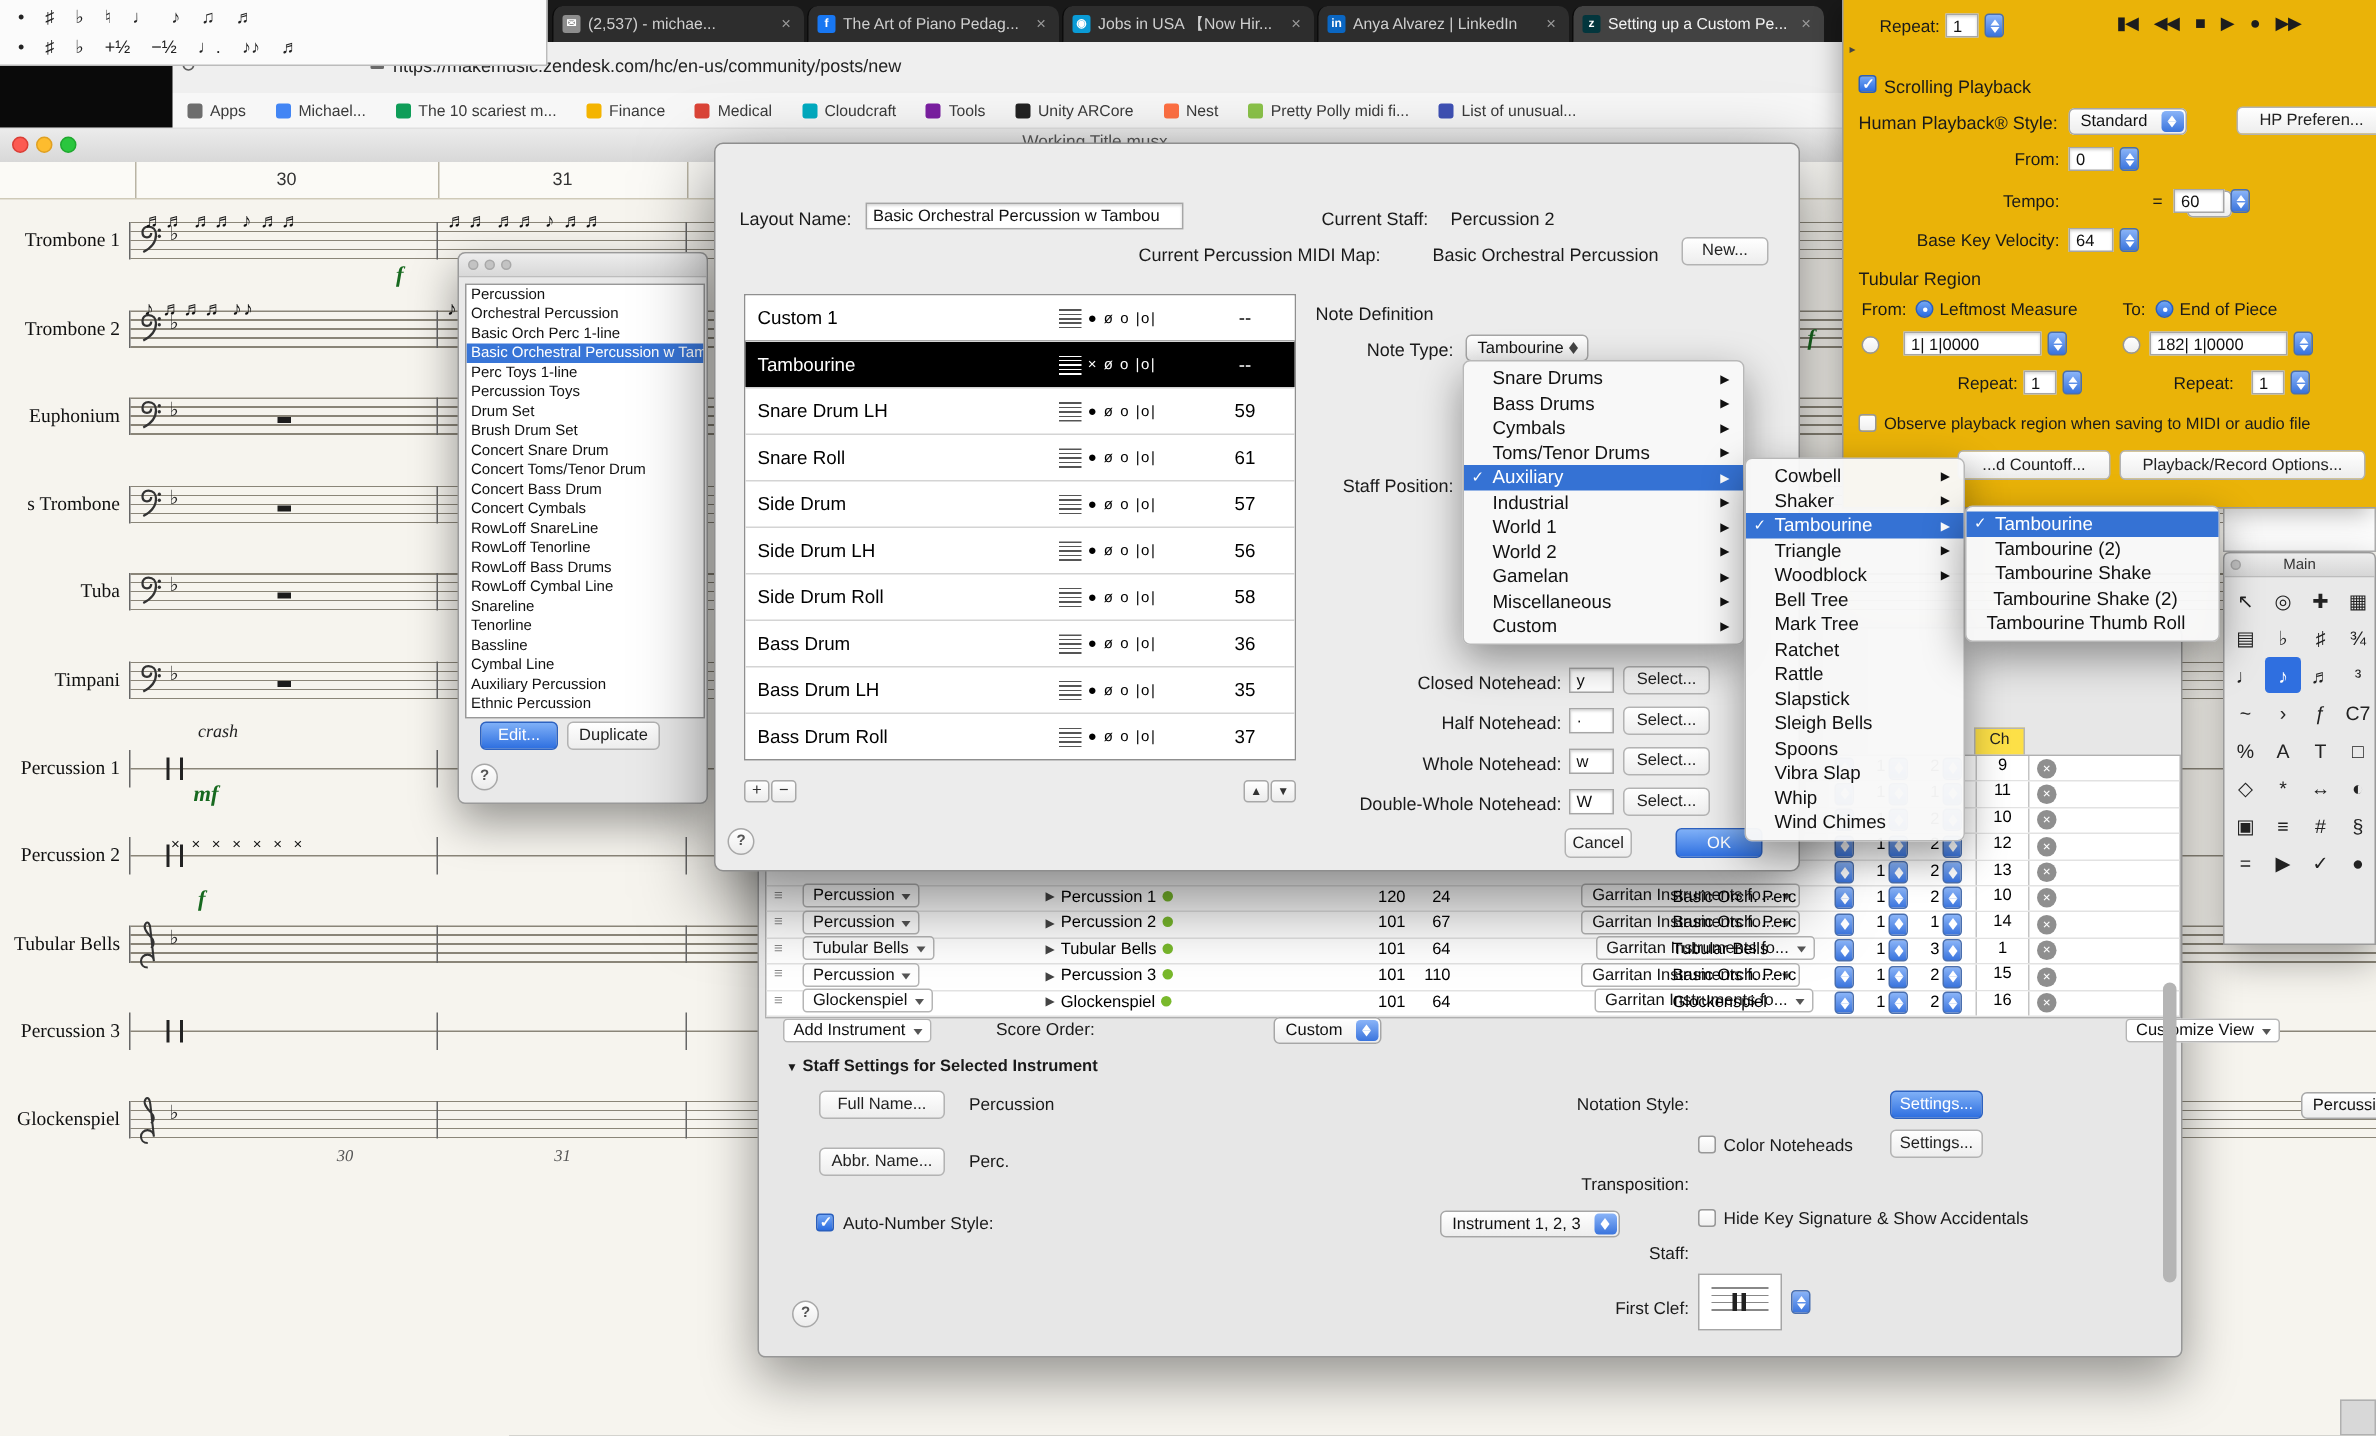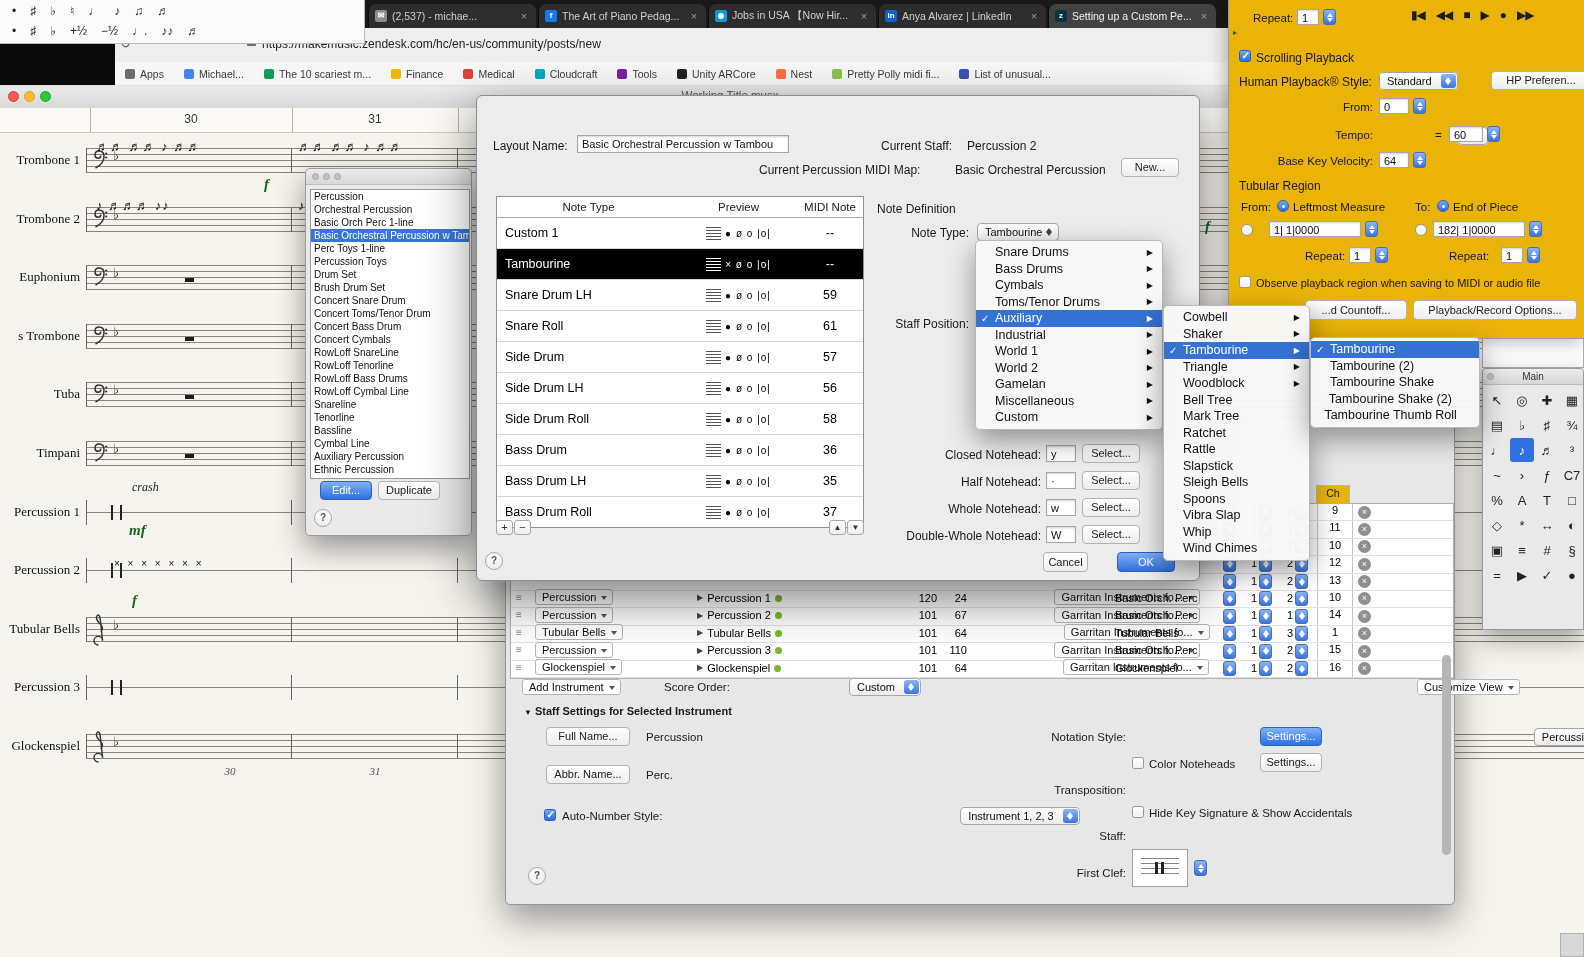--- a/index.html
+++ b/index.html
@@ -147,21 +147,21 @@
   .mrow .devcombo{left:462px;top:0.5px;width:136px;height:15px;line-height:12px}
   .mrow .mapname{left:604px;width:100px;overflow:hidden}
   .mrow .stl{left:712px;top:0.5px;height:15px}
   .mrow .va{left:732px;width:14px;text-align:right}
   .mrow .sta{left:748px;top:0.5px;height:15px}
   .mrow .vb{left:768px;width:14px;text-align:right}
   .mrow .stb{left:784px;top:0.5px;height:15px}
   .chcell{position:absolute;left:806px;top:0;bottom:0;width:34px;background:#fff;border-left:1px solid #c4c4c4;border-right:1px solid #c4c4c4;text-align:center}
   .xbtn{position:absolute;left:847px;top:1.5px;width:13px;height:13px;border-radius:50%;background:#8f8f8f;color:#fff;
         font-size:9px;line-height:13px;text-align:center}
-  #chhdr{position:absolute;left:810px;top:66px;width:34px;height:28px;background:#eab308;border:1px solid #b5b5b5;
+  #chhdr{position:absolute;left:810px;top:66px;width:34px;height:28px;background:#fde047;border:1px solid #b5b5b5;
          font-size:10.5px;text-align:center;line-height:15px;color:#222;box-sizing:border-box}
   #mgr-scroll{position:absolute;left:936px;top:236px;width:9px;height:200px;border-radius:5px;background:#b5b5b5}
   
   #playback{position:absolute;left:1228px;top:0;width:356px;height:339px;z-index:8;background:#eab308;
             border-left:1px solid #9c9c9c;border-bottom:1px solid #9c9c9c;box-shadow:-4px 4px 14px rgba(0,0,0,.25);
             box-sizing:border-box;overflow:hidden}
   #transport{position:absolute;left:182px;top:8px;display:flex;gap:11px;align-items:center}
   #transport span{font-size:12px;color:#1d1d1d;letter-spacing:-1px}
   
   #mp-sliver{position:absolute;left:1482px;top:330px;width:102px;height:38px;background:#fdfdfd;border:1px solid #b0b0b0;z-index:7;box-sizing:border-box}
@@ -539,26 +539,20 @@
 
     <span class="lbl" style="left:16px;top:43px;font-size:12px">Layout Name:</span>
     <span class="field abs" style="left:100px;top:39px;width:212px;height:18px;overflow:hidden;white-space:nowrap">Basic Orchestral Percussion w Tambou</span>
     <span class="lbl" style="left:404px;top:43px;font-size:12px">Current Staff:</span>
     <span class="lbl" style="left:490px;top:43px;font-size:12px">Percussion 2</span>
     <span class="lbl" style="left:282px;top:67px;font-size:12px">Current Percussion MIDI Map:</span>
     <span class="lbl" style="left:478px;top:67px;font-size:12px">Basic Orchestral Percussion</span>
     <span class="btn abs" style="left:644px;top:62px;width:58px">New...</span>
 
     <div id="ntable">
-      <div class="hdr">
-
-      <span style="width: 183px;">Note Type</span>
-          <span style="width: 117px;">Preview</span>
-          <span style="width: 66px;">MIDI Note</span>
-        </div>
       <div>
 
           <div class="ntrow">
             <span class="ntname">Custom 1</span>
             <span class="ntprev">
               <i class="ministaff"></i>
               <span class="pv">● ø o |o|</span>
             </span>
             <span class="ntmidi">--</span>
           </div>

